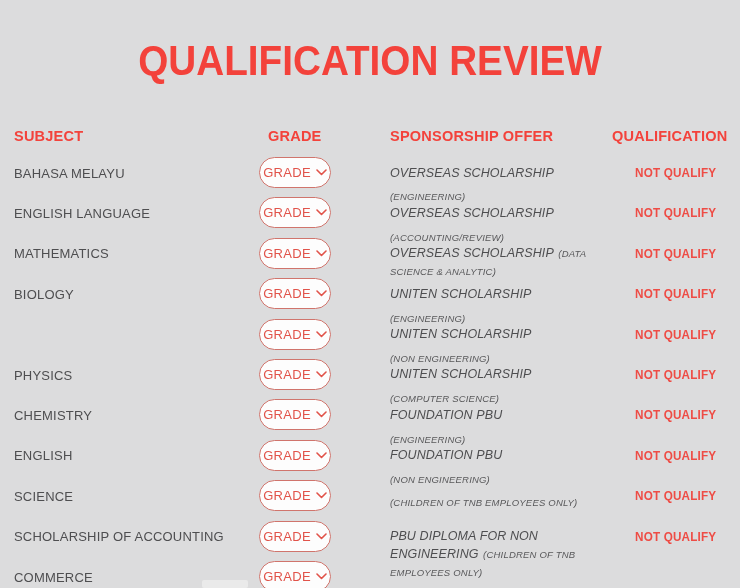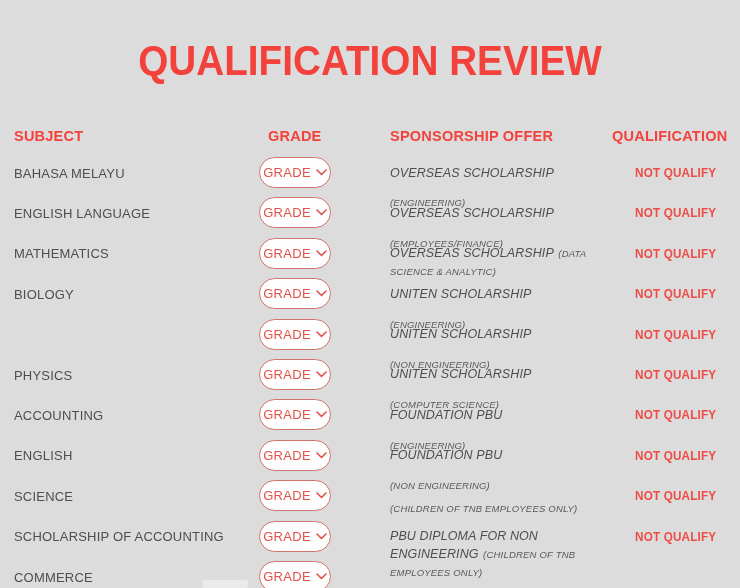--- a/index.html
+++ b/index.html
@@ -55,21 +55,21 @@
     display: flex; align-items: center; justify-content: center; gap: 5px;
     cursor: pointer;
   }
   .pill .chev { display: block; }
 
   .offer {
     position: absolute; left: 390px; top: 10px; width: 207px;
     color: #4e4e50; line-height: 1.12; font-style: italic;
   }
   .offer-main { font-size: 12.5px; letter-spacing: 0.1px; }
-  .offer-sub { font-size: 9.5px; display: block; margin-top: 18px; letter-spacing: 0.2px; color: #58585a; }
+  .offer-sub { font-size: 9.5px; display: block; margin-top: 12px; letter-spacing: 0.2px; color: #58585a; }
   .row.inline-sub .offer-sub { display: inline; margin-top: 0; }
 
   .status {
     position: absolute; left: 635px; top: 12.5px;
     font-size: 13px; font-weight: bold; color: #ee4c45;
     letter-spacing: 0.2px; white-space: nowrap;
     transform: scaleX(0.9); transform-origin: 0 0;
   }
 
   .bottom-artifact {
@@ -110,21 +110,21 @@
       <div class="row">
     <div class="subject">ENGLISH LANGUAGE</div>
     <button class="pill">
       <span class="pill-label">GRADE</span>
       <svg class="chev" width="11" height="7" viewBox="0 0 11 7">
         <polyline points="1,1 5.5,5.5 10,1" fill="none" stroke="#e1534a" stroke-width="1.6" stroke-linecap="round" stroke-linejoin="round"></polyline>
       </svg>
     </button>
     <div class="offer">
       <span class="offer-main">OVERSEAS SCHOLARSHIP</span>
-      <span class="offer-sub">(EMPLOYEES/FINANCE)</span>
+      <span class="offer-sub">(ACCOUNTING/REVIEW)</span>
     </div>
     <div class="status">NOT QUALIFY</div>
   </div>
       <div class="row inline-sub">
     <div class="subject">MATHEMATICS</div>
     <button class="pill">
       <span class="pill-label">GRADE</span>
       <svg class="chev" width="11" height="7" viewBox="0 0 11 7">
         <polyline points="1,1 5.5,5.5 10,1" fill="none" stroke="#e1534a" stroke-width="1.6" stroke-linecap="round" stroke-linejoin="round"></polyline>
       </svg>
@@ -170,21 +170,21 @@
         <polyline points="1,1 5.5,5.5 10,1" fill="none" stroke="#e1534a" stroke-width="1.6" stroke-linecap="round" stroke-linejoin="round"></polyline>
       </svg>
     </button>
     <div class="offer">
       <span class="offer-main">UNITEN SCHOLARSHIP</span>
       <span class="offer-sub">(COMPUTER SCIENCE)</span>
     </div>
     <div class="status">NOT QUALIFY</div>
   </div>
       <div class="row">
-    <div class="subject">ACCOUNTING</div>
+    <div class="subject">CHEMISTRY</div>
     <button class="pill">
       <span class="pill-label">GRADE</span>
       <svg class="chev" width="11" height="7" viewBox="0 0 11 7">
         <polyline points="1,1 5.5,5.5 10,1" fill="none" stroke="#e1534a" stroke-width="1.6" stroke-linecap="round" stroke-linejoin="round"></polyline>
       </svg>
     </button>
     <div class="offer">
       <span class="offer-main">FOUNDATION PBU</span>
       <span class="offer-sub">(ENGINEERING)</span>
     </div>

